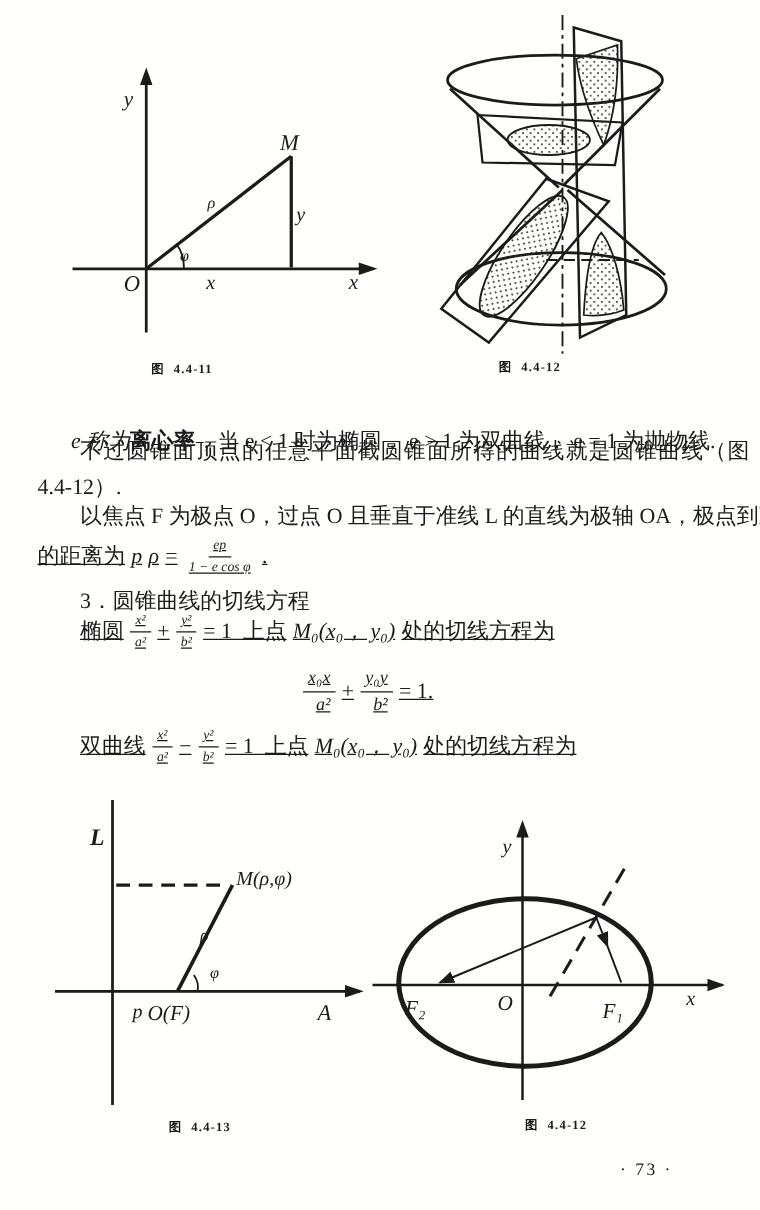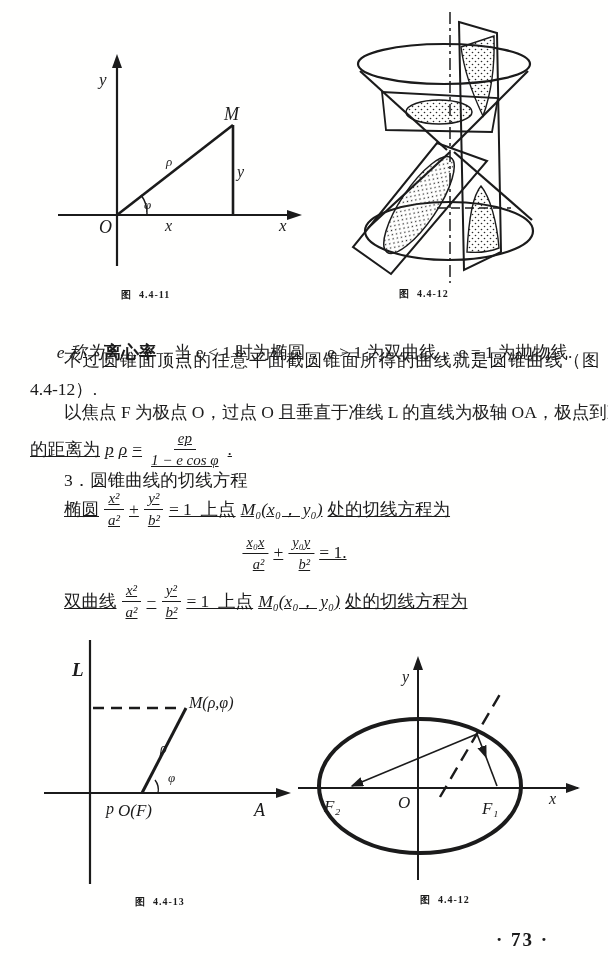--- a/index.html
+++ b/index.html
@@ -5,26 +5,26 @@
   html,body{margin:0;padding:0;}
   body{width:608px;height:968px;position:relative;background:#fffffe;
        font-family:"Liberation Serif","DejaVu Serif",serif;color:#1b1b1b;overflow:hidden;}
   .tl{position:absolute;font-size:17.5px;line-height:1.25;white-space:pre;}
   .sp1{letter-spacing:1px;}
   .mathrow{display:flex;align-items:center;text-decoration:underline;}
   .mathrow>*{margin-right:5px;}
   .it{font-style:italic;}
   .bold{font-weight:700;}
   .frac{display:inline-flex;flex-direction:column;align-items:center;
-        font-style:italic;font-size:15px;line-height:1.15;}
+        font-style:italic;font-size:11px;line-height:1.15;}
   .frac .num{padding:0 4px 2px;border-bottom:1.6px solid #1b1b1b;}
   .frac .den{padding:2px 4px 0;}
   .bigfrac{font-size:14.5px;align-items:flex-end;}
   .cap{position:absolute;font-size:10px;font-weight:700;letter-spacing:1px;white-space:pre;}
-  .pageno{position:absolute;font-size:19px;font-weight:700;letter-spacing:2px;white-space:pre;}
+  .pageno{position:absolute;font-size:14px;font-weight:400;letter-spacing:2px;white-space:pre;}
   svg{position:absolute;overflow:visible;}
   svg text{font-family:"Liberation Serif","DejaVu Serif",serif;font-style:italic;fill:#1b1b1b;}
 </style>
 </head>
 <body>
 
 <svg style="left:45px;top:48px" width="260" height="235" viewBox="45 48 260 235">
   <g stroke="#1b1b1b" fill="none">
     <line x1="117" y1="62" x2="117" y2="266" stroke-width="2.2"></line>
     <line x1="58" y1="215" x2="296" y2="215" stroke-width="2.2"></line>

